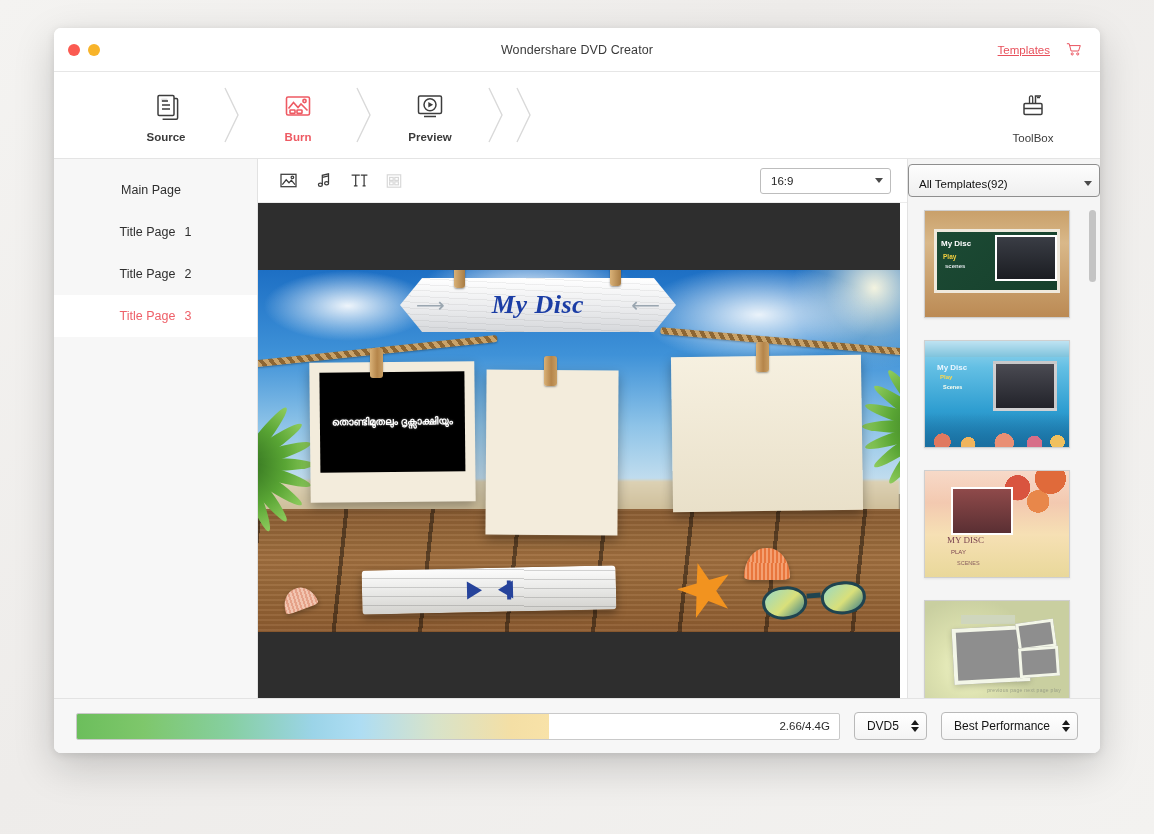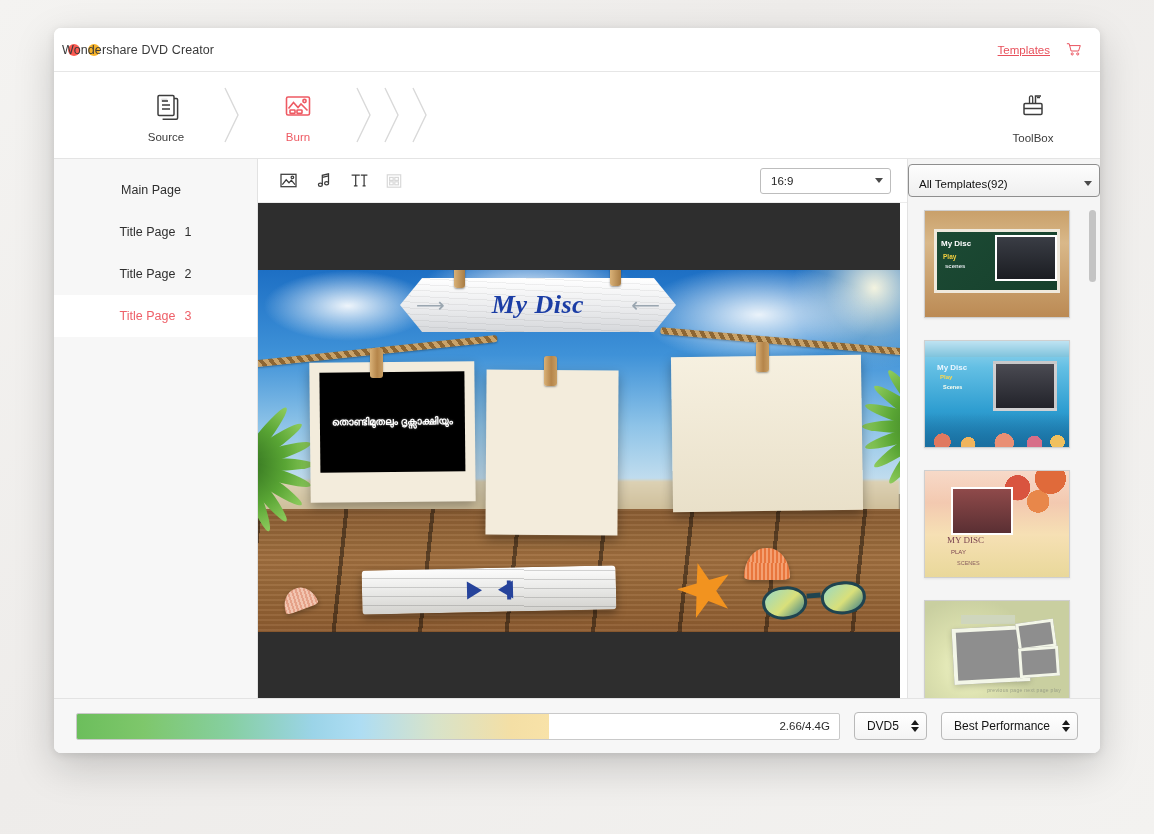--- a/index.html
+++ b/index.html
@@ -39,22 +39,22 @@
   .traffic {
     position: absolute;
     left: 14px; top: 0; height: 43px;
     display: flex; align-items: center; gap: 8px;
   }
   .light { width: 12px; height: 12px; border-radius: 50%; }
   .light.red { background: #fb5a51; }
   .light.yellow { background: #f8b42a; }
   #win-title {
     position: absolute;
-    left: 8px; right: 0;
-    text-align: left;
+    left: 0; right: 0;
+    text-align: center;
     font-size: 12.5px;
     color: #3a3a3a;
     letter-spacing: 0.1px;
   }
   #titlebar-right {
     position: absolute;
     right: 18px; top: 0; height: 43px;
     display: flex; align-items: center; gap: 16px;
   }
   #unregister {
@@ -77,20 +77,21 @@
     left: 60px; top: 0; height: 86px;
     display: flex; align-items: center;
   }
   .step {
     width: 104px;
     height: 86px;
     display: flex; flex-direction: column;
     align-items: center; justify-content: center;
     gap: 7px;
     cursor: pointer;
+    font-weight: bold;
   }
   .step .ico { height: 36px; display:flex; align-items:center; }
   .step .lbl { font-size: 11.5px; color: #3b3b3b; }
   .step.active .lbl { color: #ee5a63; }
   .chev {
     width: 28px; height: 86px;
     display: flex; align-items: center; justify-content: center;
   }
   #toolbox-step {
     position: absolute;
@@ -531,20 +532,31 @@
           </span>
           <span class="lbl">Burn</span>
         </div>
 
         <div class="chev">
           <svg width="18" height="58" viewBox="0 0 18 58" fill="none" stroke="#d9d9d9" stroke-width="1.4">
               <path d="M2 2 L15 29 L2 56"></path>
             </svg>
         </div>
 
+        <div class="step">
+          <span class="ico">
+            <svg width="34" height="34" viewBox="0 0 34 34" fill="none" stroke="#3d3d3d" stroke-width="1.5">
+              <rect x="5.5" y="7" width="23" height="17.5" rx="1.5"></rect>
+              <circle cx="17" cy="15.7" r="6"></circle>
+              <path d="M15.3 12.9 L20.1 15.7 L15.3 18.5 Z" fill="#3d3d3d" stroke="none"></path>
+              <path d="M11 27.5h12"></path>
+            </svg>
+          </span>
+          <span class="lbl">Preview</span>
+        </div>
 
         <div class="chev">
           <svg width="18" height="58" viewBox="0 0 18 58" fill="none" stroke="#d9d9d9" stroke-width="1.4">
               <path d="M2 2 L15 29 L2 56"></path>
             </svg>
         </div>
 
 
         <div class="chev">
           <svg width="18" height="58" viewBox="0 0 18 58" fill="none" stroke="#d9d9d9" stroke-width="1.4">

